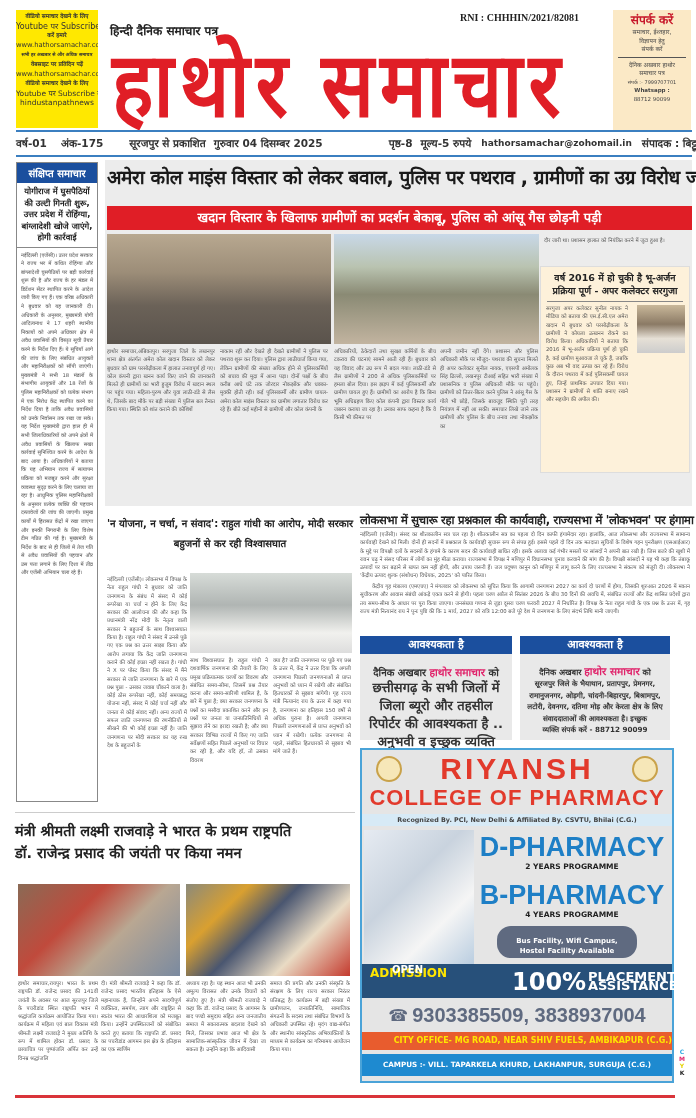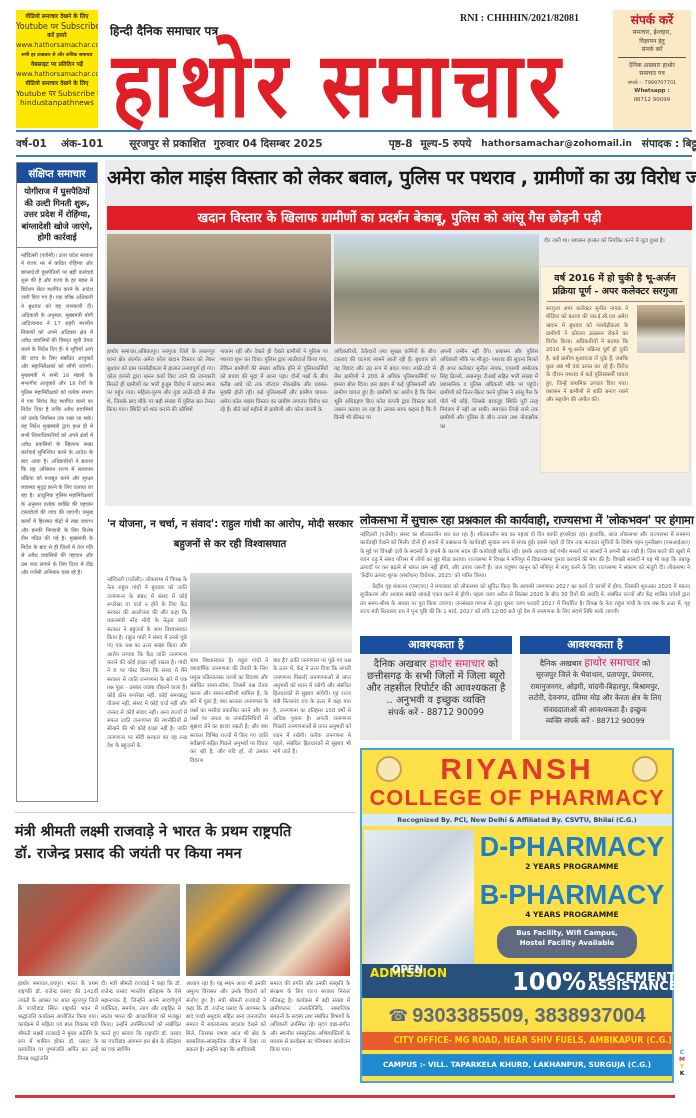--- a/index.html
+++ b/index.html
@@ -27,23 +27,23 @@
 .ph2{left:334px;top:234px;width:205px;height:110px;background:linear-gradient(180deg,#c8d8e8 0%,#b9c3b0 30%,#8a8a74 55%,#c2b4a0 100%)}
 .textcol{font-size:5.3px;line-height:8.3px;color:#555;text-align:justify}
 .boxed{left:540px;top:266px;width:150px;height:207px;background:#fdf1da;border:1px solid #ddd}
 .boxtitle{font-size:9.5px;font-weight:bold;text-align:center;line-height:13px;color:#222;padding:4px 2px;border-bottom:1px solid #888;margin:0 6px}
 .person{width:48px;height:48px;background:linear-gradient(180deg,#c9b89a 0%,#8b7a65 40%,#e6e0d6 70%,#ccc 100%);float:right;margin:3px 4px 2px 4px}
 .h2{left:105px;top:514px;width:250px;font-size:10px;font-weight:bold;line-height:20px;text-align:center;color:#222}
 .rahul{left:190px;top:573px;width:162px;height:80px;background:linear-gradient(180deg,#d7dcd8 0%,#b0b5b3 40%,#f1f1ee 75%,#ddd 100%)}
 .lok{left:360px;top:512px;width:330px;font-size:11.5px;font-weight:bold;color:#222;white-space:nowrap;letter-spacing:-0.3px}
 .adbox{top:636px;width:152px;height:104px;background:#e9e9e9;text-align:center}
 .adhead{background:#1b4f9e;color:#fff;font-weight:bold;font-size:11px;line-height:18px}
-.adbody{font-size:8.6px;font-weight:normal;line-height:13px;color:#333;padding:3px 3px}
+.adbody{font-size:8.6px;font-weight:bold;line-height:13px;color:#333;padding:12px 3px}
 .adbody .red{color:#e0246b;font-size:10.5px}
-.pharm{left:360px;top:748px;width:314px;height:335px;border:2px solid #4aa3d8;background:#fde047}
+.pharm{left:360px;top:748px;width:314px;height:335px;border:2px solid #4aa3d8;background:#e5e5e5}
 .riy{font-family:"Liberation Sans",sans-serif;font-weight:bold;color:#e23a2c;text-align:center}
 .bluebig{font-family:"Liberation Sans",sans-serif;font-weight:bold;color:#1e7fc6;text-align:center}
 .h3{left:15px;top:820px;width:340px;font-size:14.5px;font-weight:bold;line-height:22px;color:#222}
 .ph3{left:18px;top:884px;width:162px;height:92px;background:linear-gradient(135deg,#8a6a55 0%,#c04a3c 35%,#b9a792 60%,#7a8aa0 100%)}
 .ph4{left:186px;top:884px;width:164px;height:92px;background:linear-gradient(135deg,#8c8a7a 0%,#d9a030 25%,#4a5670 45%,#e9dbc4 70%,#c43a2e 100%)}
 .cmyk{left:679px;top:1048px;font-size:6px;font-weight:bold;line-height:7px;text-align:center}
 </style>
 </head>
 <body>
 
@@ -73,21 +73,21 @@
   <div>दैनिक अखबार हाथोर</div>
   <div>समाचार पत्र</div>
   <div style="font-size:5px"><span>संपर्क :-</span> <span>7999707701</span></div>
   <div style="font-size:5.5px;font-weight:bold">Whatsapp :</div>
   <div style="font-size:5.5px">88712 90099</div>
 </div>
 
 <div class="abs rule" style="left:16px;top:130px;width:676px"></div>
 <div class="abs infobar">
   <span>वर्ष-01</span>
-  <span style="margin-right:26px">अंक-101</span>
+  <span style="margin-right:26px">अंक-175</span>
   <span style="margin-right:8px">सूरजपुर से प्रकाशित</span>
   <span style="margin-right:66px">गुरुवार 04 दिसम्बर 2025</span>
   <span style="margin-right:8px">पृष्ठ-8</span>
   <span style="margin-right:10px">मूल्य-5 रुपये</span>
   <span style="font-size:9px;margin-right:10px">hathorsamachar@zohomail.in</span>
   <span>संपादक : बिट्टू सिंह</span>
 </div>
 <div class="abs rule" style="left:16px;top:155px;width:676px"></div>
 
 <div class="abs sidebar">
@@ -122,21 +122,21 @@
 
 <div class="abs lok">लोकसभा में सुचारू रहा प्रश्नकाल की कार्यवाही, राज्यसभा में 'लोकभवन' पर हंगामा</div>
 <div class="abs" style="left:360px;top:527px;width:330px;height:1px;background:#999"></div>
 <div class="abs textcol" style="left:360px;top:530px;width:330px;height:54px;overflow:hidden">नईदिल्ली (एजेंसी)। संसद का शीतकालीन सत्र चल रहा है। शीतकालीन सत्र का पहला दो दिन काफी हंगामेदार रहा। हालांकि, आज लोकसभा और राज्यसभा में सामान्य कार्यवाही देखने को मिली। दोनों ही सदनों में प्रश्नकाल के कार्यवाही सुचारू रूप से संपन्न हुई। इससे पहले दो दिन तक मतदाता सूचियों के विशेष गहन पुनरीक्षण (एसआईआर) के मुद्दे पर विपक्षी दलों के सदस्यों के हंगामे के कारण सदन की कार्यवाही बाधित रही। इसके अलावा कई गंभीर मसलों पर सांसदों ने अपनी बात रखी है। जिस बजरे की खुशी में रावन चढ़ू ने संसद परिसर में लोगों का मुंह मीठा कराया। राज्यसभा में विपक्ष ने मणिपुर में विधानसभा चुनाव करवाने की मांग की है। विपक्षी सांसदों ने यह भी कहा कि तंबाकू उत्पादों पर कर बढ़ाने से खपत कम नहीं होगी, और उपाय जरूरी हैं। जल प्रदूषण कानून को मणिपुर में लागू करने के लिए राज्यसभा ने संकल्प को मंजूरी दी। लोकसभा ने 'केंद्रीय उत्पाद शुल्क (संशोधन) विधेयक, 2025' को पारित किया।</div>
 <div class="abs textcol" style="left:360px;top:582px;width:330px;height:44px;overflow:hidden;text-indent:12px">केंद्रीय गृह मंत्रालय (एमएचए) ने मंगलवार को लोकसभा को सूचित किया कि आगामी जनगणना 2027 का कार्य दो चरणों में होगा, जिसकी शुरुआत 2026 में मकान सूचीकरण और आवास संबंधी आंकड़े एकत्र करने से होगी। पहला चरण अप्रैल से सितंबर 2026 के बीच 30 दिनों की अवधि में, संबंधित राज्यों और केंद्र शासित प्रदेशों द्वारा तय समय-सीमा के आधार पर पूरा किया जाएगा। जनसंख्या गणना से जुड़ा दूसरा चरण फरवरी 2027 में निर्धारित है। विपक्ष के नेता राहुल गांधी के एक प्रश्न के उत्तर में, गृह राज्य मंत्री नित्यानंद राय ने पुनः पुष्टि की कि 1 मार्च, 2027 को रात्रि 12:00 बजे पूरे देश में जनगणना के लिए संदर्भ तिथि मानी जाएगी।</div>
 
 <div class="abs adbox" style="left:360px">
   <div class="adhead">आवश्यकता है</div>
   <div class="adbody">
     <div style="font-size:10px"><span>दैनिक अखबार </span><span class="red">हाथोर समाचार</span><span> को</span></div>
-    <div style="font-size:10px;line-height:12px">छत्तीसगढ़ के सभी जिलों में जिला ब्यूरो और तहसील रिपोर्टर की आवश्यकता है .. अनुभवी व इच्छुक व्यक्ति</div>
+    <div style="font-size:13px;line-height:18px">छत्तीसगढ़ के सभी जिलों में जिला ब्यूरो और तहसील रिपोर्टर की आवश्यकता है .. अनुभवी व इच्छुक व्यक्ति</div>
     <div>संपर्क करें - 88712 90099</div>
   </div>
 </div>
 <div class="abs adbox" style="left:520px;width:150px">
   <div class="adhead">आवश्यकता है</div>
   <div class="adbody" style="font-size:7.2px;line-height:11.4px">
     <div style="font-size:8px"><span>दैनिक अखबार </span><span class="red">हाथोर समाचार</span><span> को</span></div>
     <div>सूरजपुर जिले के भैयाथान, प्रतापपुर, प्रेमनगर, रामानुजनगर, ओड़गी, चांदनी-बिहारपुर, बिश्रामपुर, लटोरी, देवनगर, दतिमा मोड़ और केरता क्षेत्र के लिए संवाददाताओं की आवश्यकता है। इच्छुक</div>
     <div>व्यक्ति संपर्क करें - 88712 90099</div>
   </div>
@@ -146,21 +146,21 @@
   <div style="position:absolute;left:14px;top:6px;width:26px;height:26px;border-radius:50%;border:2px solid #c9a24a;background:#f6e7b8"></div>
   <div style="position:absolute;right:14px;top:6px;width:26px;height:26px;border-radius:50%;border:2px solid #c9a24a;background:#f6e7b8"></div>
   <div class="riy" style="font-size:30px;line-height:34px;margin-top:2px;letter-spacing:3px">RIYANSH</div>
   <div class="riy" style="font-size:22px;line-height:24px;letter-spacing:1px">COLLEGE OF PHARMACY</div>
   <div style="background:#d7eaf6;font-size:6.4px;font-weight:bold;color:#444;text-align:center;line-height:12px;margin-top:4px">Recognized By. PCI, New Delhi &amp; Affiliated By. CSVTU, Bhilai (C.G.)</div>
   <div style="position:absolute;left:2px;top:80px;width:110px;height:135px;background:linear-gradient(135deg,#e6ebf2 0%,#c9d3de 40%,#f5f5f5 70%,#b9cde0 100%)"></div>
   <div class="bluebig" style="position:absolute;left:110px;top:82px;width:200px;font-size:27px;line-height:30px">D-PHARMACY</div>
   <div style="position:absolute;left:110px;top:112px;width:200px;font-size:7.5px;font-weight:bold;text-align:center">2 YEARS PROGRAMME</div>
   <div class="bluebig" style="position:absolute;left:110px;top:130px;width:200px;font-size:27px;line-height:30px">B-PHARMACY</div>
   <div style="position:absolute;left:110px;top:160px;width:200px;font-size:7.5px;font-weight:bold;text-align:center">4 YEARS PROGRAMME</div>
-  <div style="position:absolute;left:135px;top:176px;width:140px;height:32px;background:#5f6a80;border-radius:14px;color:#fff;font-size:7px;font-weight:bold;text-align:center;padding:2px 8px;line-height:10px">Bus Facility, Wifi Campus, Hostel Facility Available</div>
+  <div style="position:absolute;left:135px;top:176px;width:140px;height:32px;background:#5f6a80;border-radius:14px;color:#fff;font-size:7px;font-weight:bold;text-align:center;padding:10px 8px;line-height:10px">Bus Facility, Wifi Campus, Hostel Facility Available</div>
   <div style="position:absolute;left:0;top:214px;width:310px;height:34px;background:#27507a">
     <div style="position:absolute;left:8px;top:2px;font-size:12px;font-weight:bold;color:#ffe600;line-height:14px">ADMISSION</div>
     <div style="position:absolute;left:30px;top:0;font-size:10px;font-weight:bold;color:#fff">OPEN</div>
     <div style="position:absolute;left:150px;top:4px;font-size:24px;font-weight:bold;color:#fff;line-height:28px">100%</div>
     <div style="position:absolute;left:226px;top:8px;width:78px;font-size:13px;font-weight:bold;color:#fff;line-height:9px">PLACEMENT ASSISTANCE</div>
   </div>
   <div style="position:absolute;left:0;top:250px;width:310px;height:30px;display:flex;align-items:center;justify-content:center">
     <span style="font-size:16px;color:#5f6a80;margin-right:4px">☎</span>
     <span style="font-size:20px;font-weight:bold;color:#5f6a80;font-family:'Liberation Sans',sans-serif">9303385509, 3838937004</span>
   </div>

